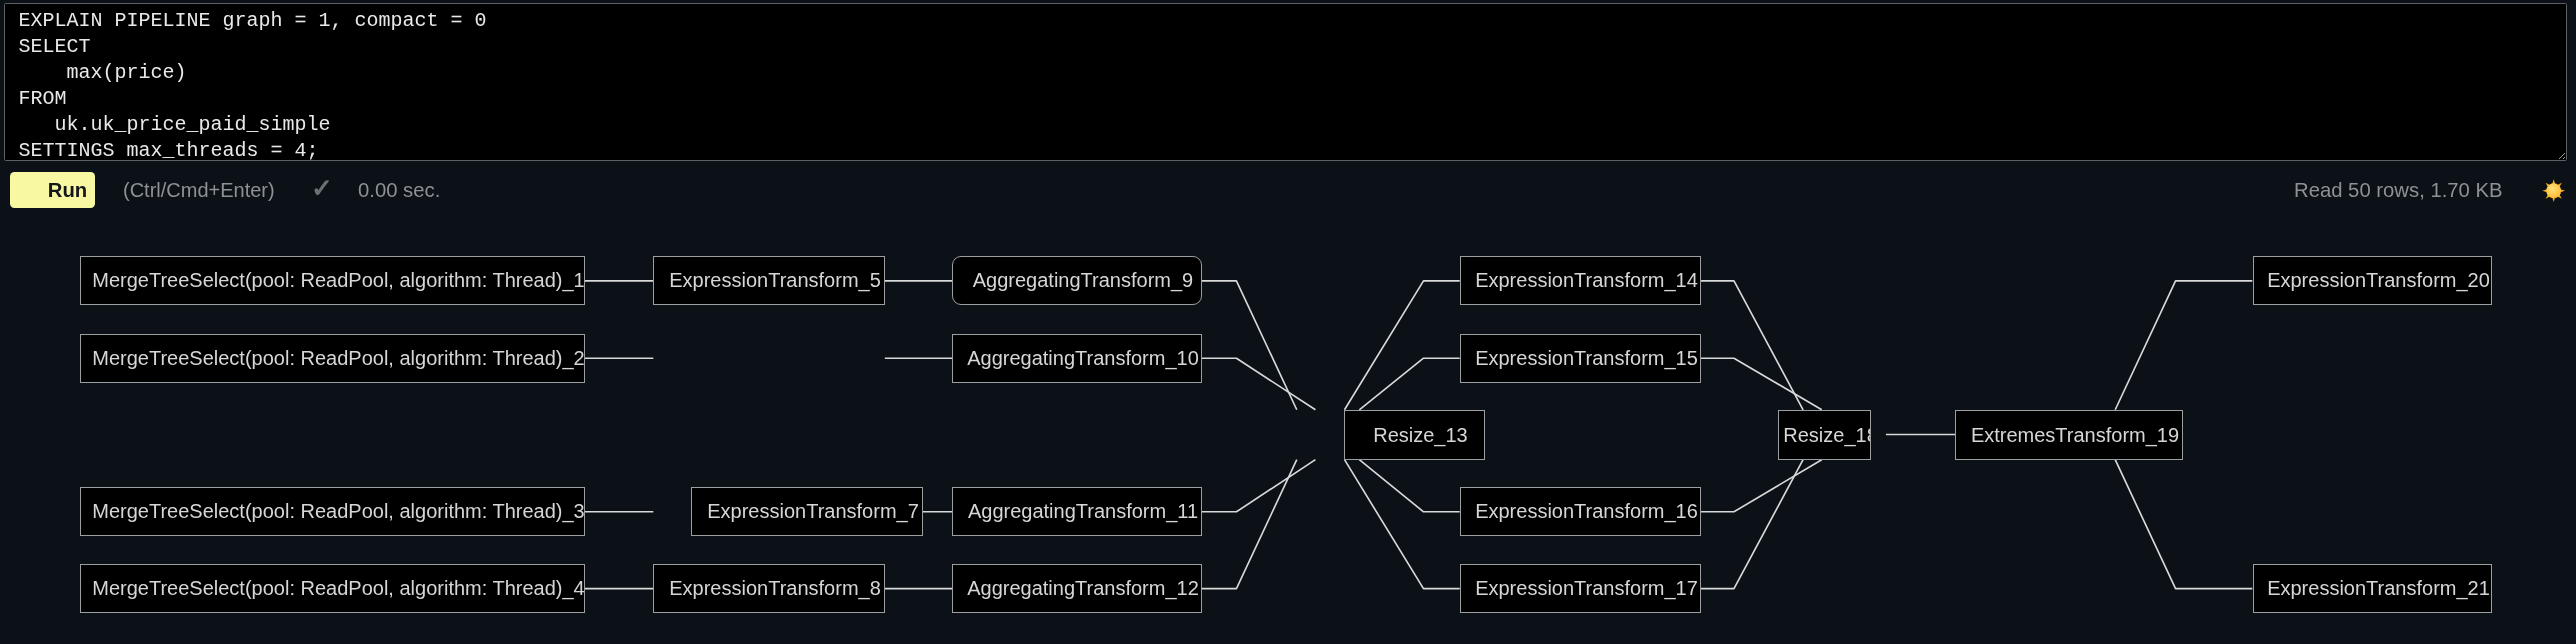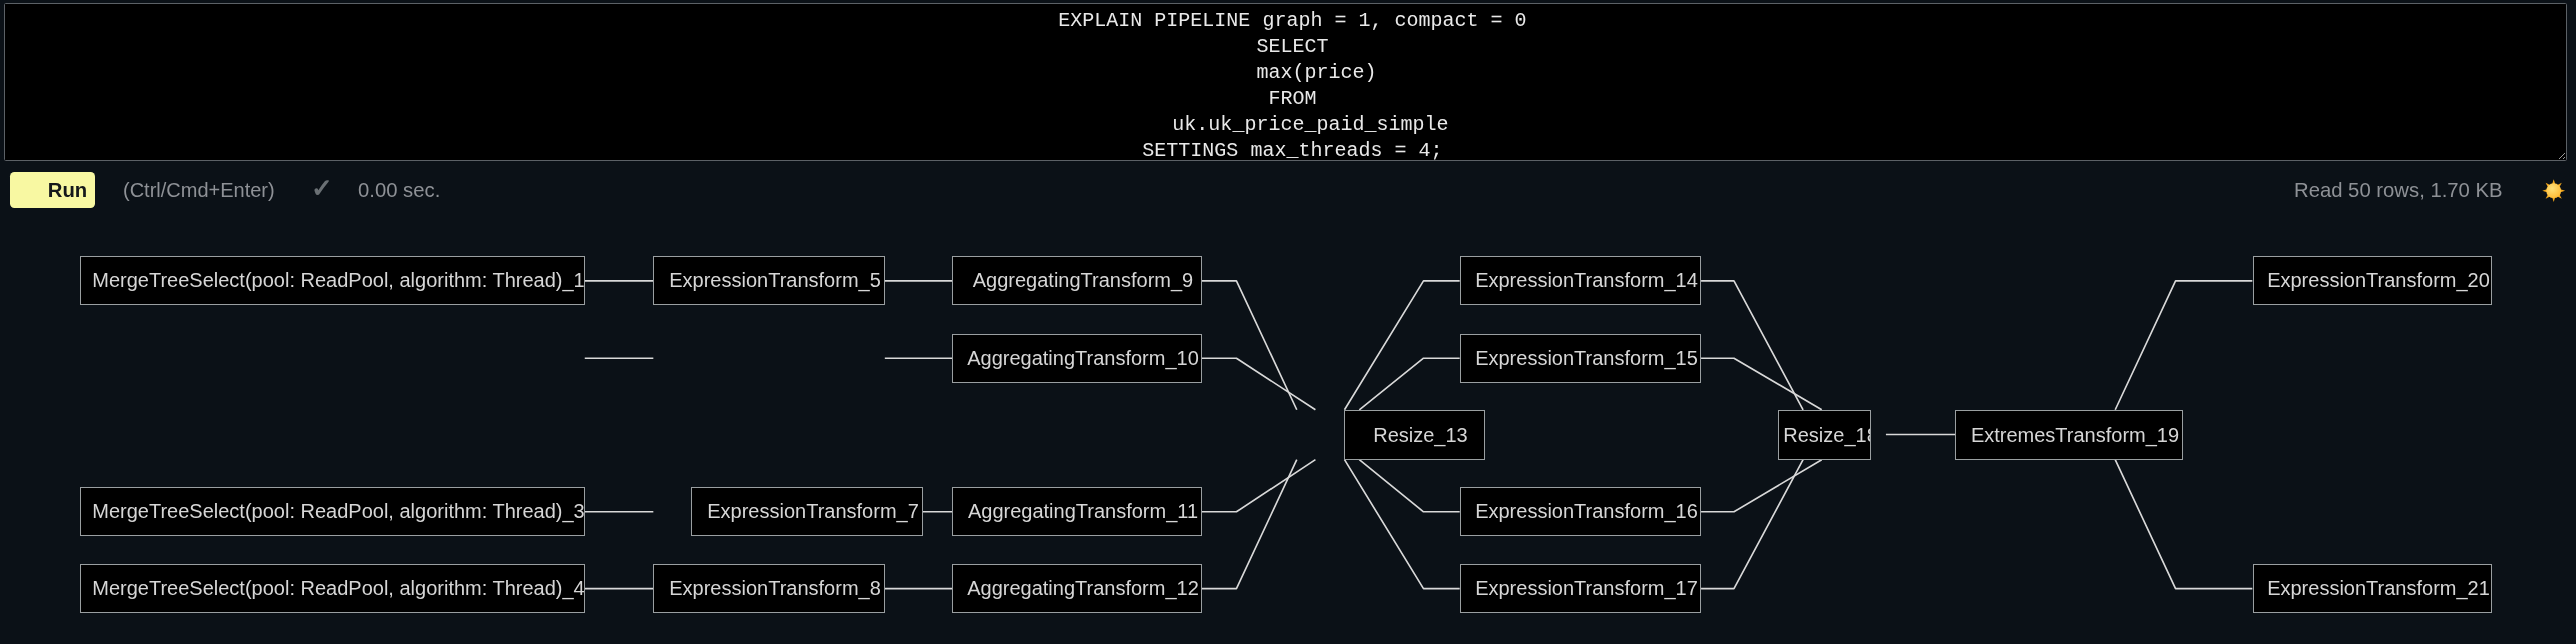--- a/index.html
+++ b/index.html
@@ -15,21 +15,21 @@
   #app{position:relative;width:2576px;height:644px;background:var(--page-bg);
        overflow:hidden;font-family:"Liberation Sans",sans-serif;}
 
   
   #sql-editor{
     position:absolute;left:4.4px;top:2.7px;width:2563px;height:158px;
     background:var(--editor-bg);color:var(--sql-text);
     border:1.1px solid var(--editor-border);border-radius:1.6px;
     font-family:"Liberation Mono","DejaVu Sans Mono",monospace;
     font-size:20px;line-height:26px;padding:4.4px 0 0 13px;
-    white-space:pre;resize:both;overflow:hidden;outline:none;display:block;text-align:center;
+    white-space:pre;resize:both;overflow:hidden;outline:none;display:block;
   }
 
   
   .tb{position:absolute;white-space:nowrap;}
   #run-button{
     left:10px;top:172px;width:85px;height:36px;border:none;border-radius:4.4px;
     background:var(--run-button-bg);color:var(--run-button-text);
     font-family:"Liberation Sans",sans-serif;font-weight:bold;font-size:20.3px;
     display:flex;align-items:center;justify-content:center;cursor:pointer;padding-left:36px;
   }
@@ -109,28 +109,29 @@
     <path d="M3100 512 H3160 L3286 747"></path>
     <path d="M3100 653 H3160 L3320 747"></path>
     <path d="M3100 933 H3160 L3320 838"></path>
     <path d="M3100 1073 H3160 L3286 838"></path>
     <path d="M3437 792 H3563"></path>
     <path d="M3855 747 L3965 512 H4105"></path>
     <path d="M3855 838 L3965 1073 H4105"></path>
   </svg>
 
   <div class="node" style="left:80px;top:256px;width:505px;">MergeTreeSelect(pool: ReadPool, algorithm: Thread)_1</div>
+  <div class="node" style="left:80px;top:334px;width:505px;">MergeTreeSelect(pool: ReadPool, algorithm: Thread)_2</div>
   <div class="node" style="left:80px;top:487px;width:505px;">MergeTreeSelect(pool: ReadPool, algorithm: Thread)_3</div>
   <div class="node" style="left:80px;top:564px;width:505px;">MergeTreeSelect(pool: ReadPool, algorithm: Thread)_4</div>
 
   <div class="node" style="left:653px;top:256px;width:232px;">ExpressionTransform_5</div>
   <div class="node" style="left:653px;top:487px;width:232px;margin-left:38px;">ExpressionTransform_7</div>
   <div class="node" style="left:653px;top:564px;width:232px;">ExpressionTransform_8</div>
 
-  <div class="node" style="left:952px;top:256px;width:250px;">AggregatingTransform_9</div>
+  <div class="node" style="left:952px;top:256px;width:250px;border-radius:9px;">AggregatingTransform_9</div>
   <div class="node" style="left:952px;top:334px;width:250px;">AggregatingTransform_10</div>
   <div class="node" style="left:952px;top:487px;width:250px;">AggregatingTransform_11</div>
   <div class="node" style="left:952px;top:564px;width:250px;">AggregatingTransform_12</div>
 
   <div class="node mid" style="left:1344px;top:410px;width:141px;">Resize_13</div>
 
   <div class="node" style="left:1460px;top:256px;width:241px;">ExpressionTransform_14</div>
   <div class="node" style="left:1460px;top:334px;width:241px;">ExpressionTransform_15</div>
   <div class="node" style="left:1460px;top:487px;width:241px;">ExpressionTransform_16</div>
   <div class="node" style="left:1460px;top:564px;width:241px;">ExpressionTransform_17</div>

